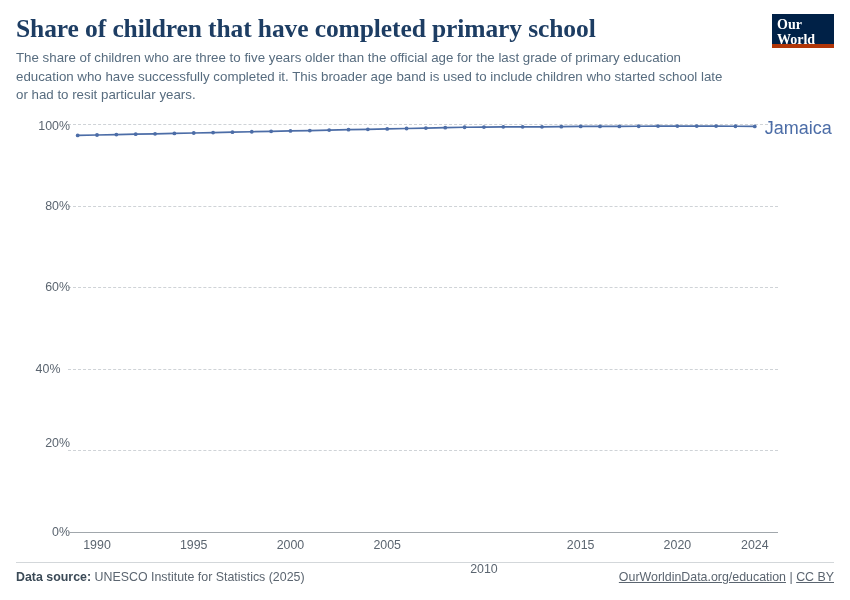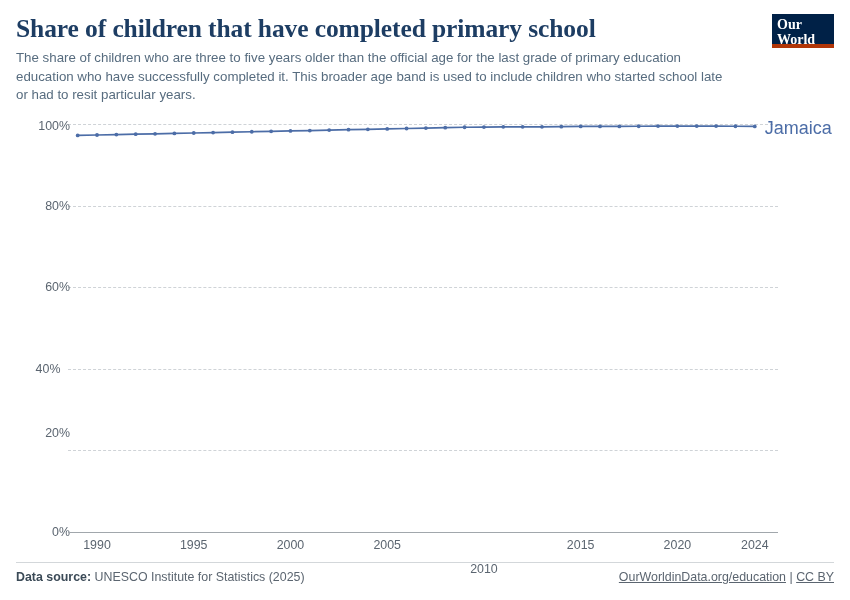--- a/index.html
+++ b/index.html
@@ -156,21 +156,21 @@
       <div>Our World</div>
       <div>in Data</div>
     </div>
   </div>
 
   <div class="chart-wrap">
     <div class="yaxis-ticks" id="ygrid">
         <div class="gridline zero" style="top: 408px; left: 52px; width: 710px;"></div>
         <div class="ytick" style="top: 408px;">0%</div>
         <div class="gridline" style="top: 326.4px; left: 52px; width: 710px;"></div>
-        <div class="ytick" style="top: 309px;">20%</div>
+        <div class="ytick" style="top: 319px;">20%</div>
         <div class="gridline" style="top: 244.8px; left: 52px; width: 710px;"></div>
         <div class="ytick" style="top: 244.8px; text-align: center;">40%</div>
         <div class="gridline" style="top: 163.2px; left: 52px; width: 710px;"></div>
         <div class="ytick" style="top: 163.2px;">60%</div>
         <div class="gridline" style="top: 81.6px; left: 52px; width: 710px;"></div>
         <div class="ytick" style="top: 81.6px;">80%</div>
         <div class="gridline" style="top: 0px; left: 52px; width: 710px;"></div>
         <div class="ytick" style="top: 2px;">100%</div>
       </div>
     <div class="axis-line"></div>

